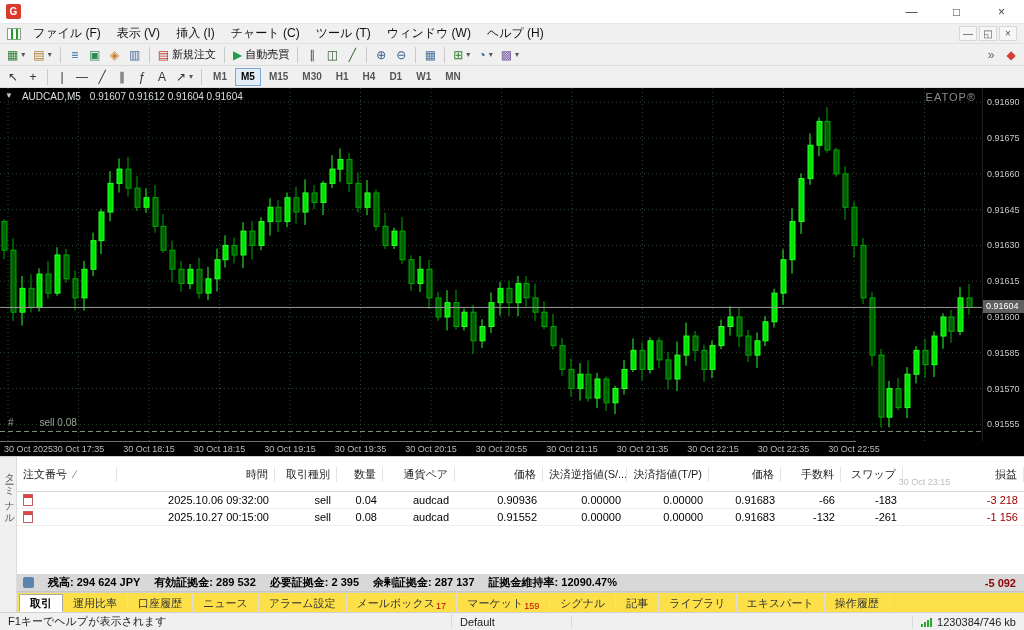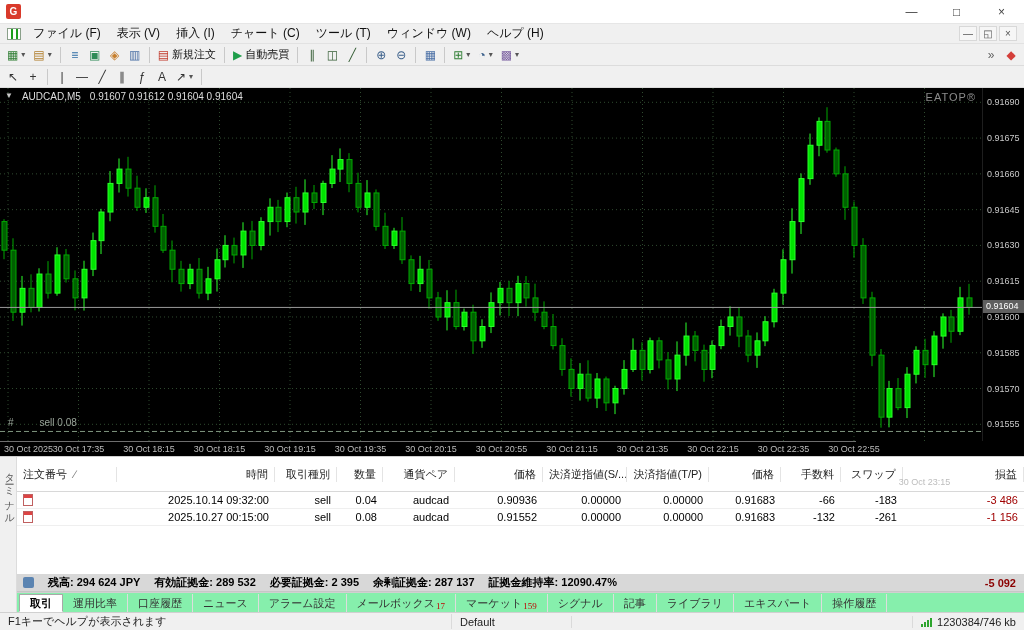--- a/index.html
+++ b/index.html
@@ -69,25 +69,25 @@
   .loss { color:#a00000; }
   .doc-icon { display:inline-block; width:10px; height:12px; border:1px solid #c06060;
               background:linear-gradient(#d44 0 3px, #fff 3px); }
   .sort-glyph { color:#777; margin-left:3px; }
   .summary-row { display:flex; align-items:center; gap:14px; height:18px; background:#d8d8d8; font-weight:bold;
                  padding:0 8px 0 6px; border-bottom:1px solid #c6c6c6; }
   .summary-icon { width:11px; height:11px; background:#5b84b1; border-radius:2px; flex:0 0 auto; }
   .summary-profit { margin-left:auto; color:#8b0000; }
 
   
-  .tabs { height:20px; background:#86efac; border-top:1px solid #d0d0d0; display:flex; align-items:flex-end; padding:0 2px; }
+  .tabs { height:20px; background:#fde047; border-top:1px solid #d0d0d0; display:flex; align-items:flex-end; padding:0 2px; }
   .tab { height:18px; padding:0 10px; display:flex; align-items:center; font-size:11px; color:#333;
          border-right:1px solid #ddd; white-space:nowrap; }
   .tab.active { background:#fff; border:1px solid #a8a8a8; border-bottom:1px solid #fff; font-weight:bold; color:#000; }
-  .badge { color:#c00000; font-size:9px; margin-left:1px; position:relative; top:3px;font-family:Liberation Serif, serif; }
+  .badge { color:#c00000; font-size:9px; margin-left:1px; position:relative; top:3px; }
 
   
   .statusbar { height:18px; background:#f0f0f0; border-top:1px solid #d0d0d0; display:flex; align-items:center; font-size:11px; color:#222; }
   .sb-help { flex:0 0 452px; padding:0 8px; border-right:1px solid #dadada; white-space:nowrap; overflow:hidden; }
   .sb-profile { flex:0 0 120px; padding:0 8px; border-right:1px solid #dadada; }
   .sb-spacer { flex:1; }
   .sb-conn { display:flex; align-items:center; gap:5px; padding:0 8px; border-left:1px solid #dadada; }
   .bars { display:flex; align-items:flex-end; gap:1px; height:10px; }
   .bars span { width:2px; background:#2ea52e; display:block; }
   .bars span:nth-child(1){height:3px;} .bars span:nth-child(2){height:5px;}
@@ -227,20 +227,31 @@
       </div>
       <div class="tb-btn">
         <span class="tb-glyph" style="color: rgb(51, 51, 51);">A</span>
       </div>
       <div class="tb-btn">
         <span class="tb-glyph" style="color: rgb(51, 51, 51);">↗</span>
         <span class="tb-caret">▾</span>
       </div>
     </div>
   <span class="tb-sep"></span>
+  <div id="tb-timeframes" class="tb-group">
+      <div class="tf-btn">M1</div>
+      <div class="tf-btn active">M5</div>
+      <div class="tf-btn">M15</div>
+      <div class="tf-btn">M30</div>
+      <div class="tf-btn">H1</div>
+      <div class="tf-btn">H4</div>
+      <div class="tf-btn">D1</div>
+      <div class="tf-btn">W1</div>
+      <div class="tf-btn">MN</div>
+    </div>
 </div>
 
 <div class="chart">
   <div class="chart-header">
     <span class="collapse-tri">▼</span>
     <span>AUDCAD,M5</span>
     <span>0.91607 0.91612 0.91604 0.91604</span>
   </div>
   <div class="watermark">EATOP®</div>
   <div class="plot">
@@ -543,31 +554,31 @@
           <div class="t-cell">決済指値(T/P)</div>
           <div class="t-cell">価格</div>
           <div class="t-cell">手数料</div>
           <div class="t-cell">スワップ</div>
           <div class="t-cell">損益</div>
         </div>
         <div class="t-row">
           <div class="t-cell first">
             <span class="doc-icon"></span>
           </div>
-          <div class="t-cell">2025.10.14 09:32:00</div>
+          <div class="t-cell">2025.10.06 09:32:00</div>
           <div class="t-cell">sell</div>
           <div class="t-cell">0.04</div>
           <div class="t-cell">audcad</div>
           <div class="t-cell">0.90936</div>
           <div class="t-cell">0.00000</div>
           <div class="t-cell">0.00000</div>
           <div class="t-cell">0.91683</div>
           <div class="t-cell">-66</div>
           <div class="t-cell">-183</div>
-          <div class="t-cell loss">-3 486</div>
+          <div class="t-cell loss">-3 218</div>
         </div>
         <div class="t-row">
           <div class="t-cell first">
             <span class="doc-icon"></span>
           </div>
           <div class="t-cell">2025.10.27 00:15:00</div>
           <div class="t-cell">sell</div>
           <div class="t-cell">0.08</div>
           <div class="t-cell">audcad</div>
           <div class="t-cell">0.91552</div>

